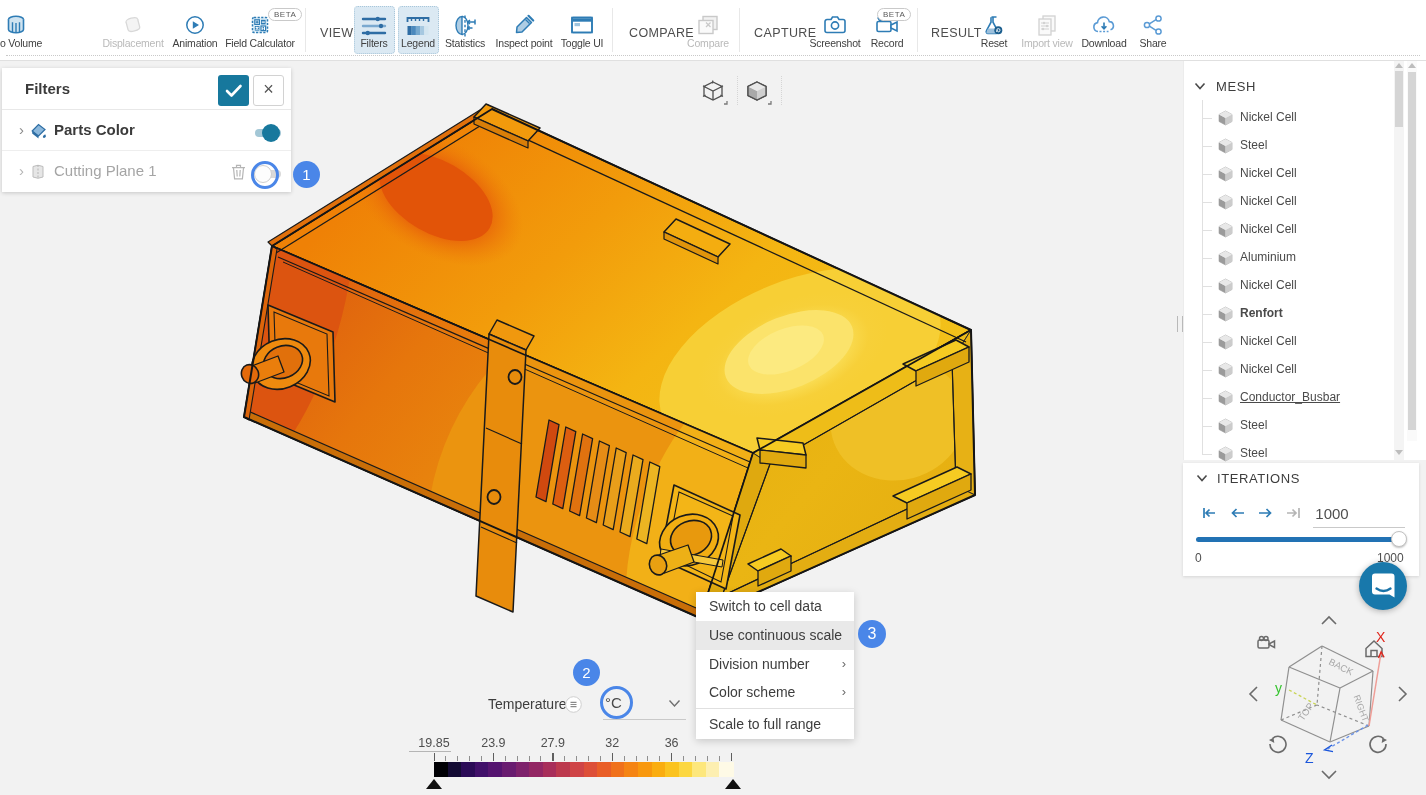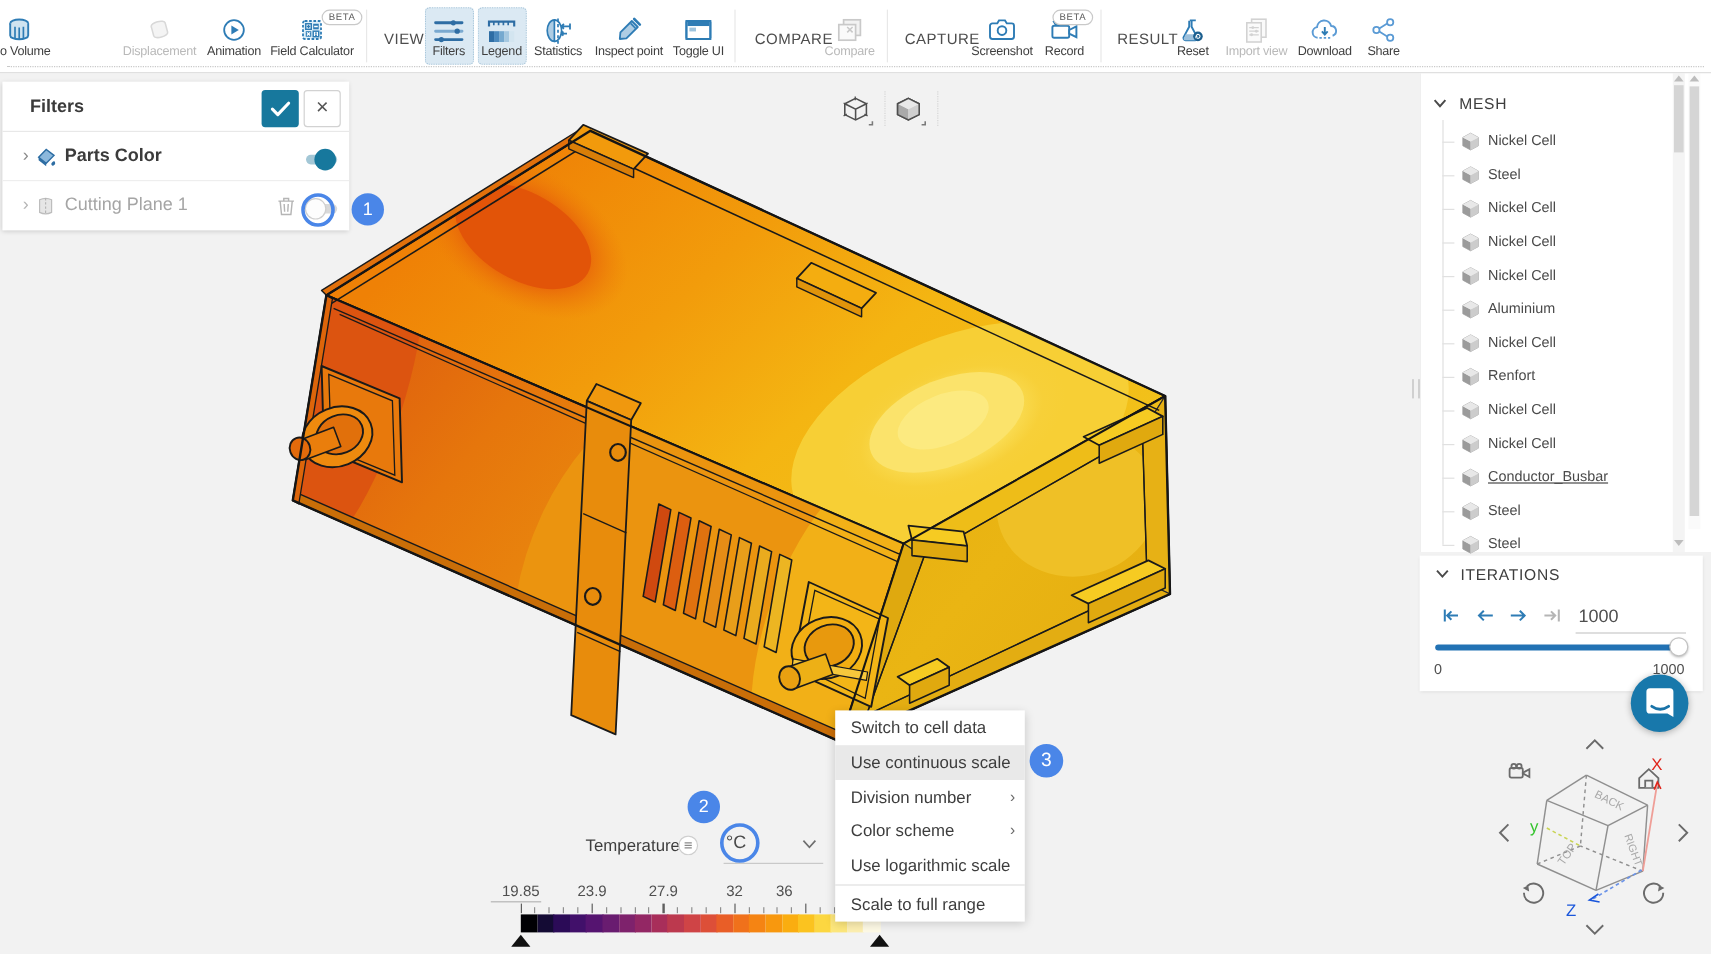--- a/index.html
+++ b/index.html
@@ -447,21 +447,21 @@
 <path d="M1 4.5 L7.5 1 L14 4.5 L7.5 8 Z" fill="#e8e8e8"></path>
 </svg>
 <div class="mrow" style="left:1240px;top:278px;">Nickel Cell</div>
 <div class="abs" style="left:1202px;top:314px;width:10px;height:1px;background:#e0e0e0;z-index:21;"></div>
 <svg class="abs" style="left:1218px;top:306px;z-index:22;" width="15" height="16" viewBox="0 0 15 16">
 <path d="M7.5 1 L14 4.5 L14 11.5 L7.5 15 L1 11.5 L1 4.5 Z" fill="#e3e3e3" stroke="#b5b5b5" stroke-width="0.8"></path>
 <path d="M1 4.5 L7.5 8 L7.5 15 L1 11.5 Z" fill="#9b9b9b"></path>
 <path d="M14 4.5 L7.5 8 L7.5 15 L14 11.5 Z" fill="#cccccc"></path>
 <path d="M1 4.5 L7.5 1 L14 4.5 L7.5 8 Z" fill="#e8e8e8"></path>
 </svg>
-<div class="mrow" style="left:1240px;top:306px;">Renfort</div>
+<div class="mrow" style="left:1240px;top:306px;font-weight:bold;">Renfort</div>
 <div class="abs" style="left:1202px;top:342px;width:10px;height:1px;background:#e0e0e0;z-index:21;"></div>
 <svg class="abs" style="left:1218px;top:334px;z-index:22;" width="15" height="16" viewBox="0 0 15 16">
 <path d="M7.5 1 L14 4.5 L14 11.5 L7.5 15 L1 11.5 L1 4.5 Z" fill="#e3e3e3" stroke="#b5b5b5" stroke-width="0.8"></path>
 <path d="M1 4.5 L7.5 8 L7.5 15 L1 11.5 Z" fill="#9b9b9b"></path>
 <path d="M14 4.5 L7.5 8 L7.5 15 L14 11.5 Z" fill="#cccccc"></path>
 <path d="M1 4.5 L7.5 1 L14 4.5 L7.5 8 Z" fill="#e8e8e8"></path>
 </svg>
 <div class="mrow" style="left:1240px;top:334px;">Nickel Cell</div>
 <div class="abs" style="left:1202px;top:370px;width:10px;height:1px;background:#e0e0e0;z-index:21;"></div>
 <svg class="abs" style="left:1218px;top:362px;z-index:22;" width="15" height="16" viewBox="0 0 15 16">
@@ -526,21 +526,20 @@
 <div class="abs" style="left:1196px;top:537px;width:207px;height:5px;border-radius:3px;background:#2272b4;z-index:21;"></div>
 <div class="abs" style="left:1391px;top:531px;width:16px;height:16px;border-radius:50%;background:#fff;border:1px solid #c2c2c2;box-shadow:0 1px 2px rgba(0,0,0,0.25);z-index:22;"></div>
 <div class="abs" style="left:1195px;top:551px;font-size:12px;color:#4f4f4f;z-index:21;">0</div>
 <div class="abs" style="left:1377px;top:551px;font-size:12px;color:#4f4f4f;z-index:21;">1000</div>
 
 <div id="cmenu">
   <div class="mi">Switch to cell data</div>
   <div class="mi hl">Use continuous scale</div>
   <div class="mi">Division number<span class="sub">›</span></div>
   <div class="mi">Color scheme<span class="sub">›</span></div>
-  <div class="mi">Use logarithmic scale</div>
   <div class="sep"></div>
   <div class="mi">Scale to full range</div>
 </div>
 <div class="ann" style="left:858px;top:620px;width:28px;height:28px;font-size:16px;line-height:28px;">3</div>
 
 <div class="abs" style="left:488px;top:696px;font-size:14px;color:#3d3d3d;z-index:10;">Temperature</div>
 <svg class="abs" style="left:565px;top:696px;z-index:10;" width="17" height="17" viewBox="0 0 17 17">
 <circle cx="8.5" cy="8.5" r="7.8" fill="#fff" stroke="#cfcfcf" stroke-width="1"></circle>
 <path d="M5.5 6.4 h6 M5.5 8.5 h6 M5.5 10.6 h6" stroke="#8a8a8a" stroke-width="1.1"></path>
     </svg>
@@ -591,21 +590,21 @@
 <div class="abs" style="left:576.1px;top:756px;width:1px;height:5px;background:#8f8f8f;z-index:10;"></div>
 <div class="abs" style="left:587.9px;top:756px;width:1px;height:5px;background:#8f8f8f;z-index:10;"></div>
 <div class="abs" style="left:599.8px;top:756px;width:1px;height:5px;background:#8f8f8f;z-index:10;"></div>
 <div class="abs" style="left:611.7px;top:753px;width:1.4px;height:8px;background:#5f5f5f;z-index:10;"></div>
 <div class="abs" style="left:587.2px;top:736px;width:50px;text-align:center;font-size:12.5px;color:#4f4f4f;z-index:10;">32</div>
 <div class="abs" style="left:623.6px;top:756px;width:1px;height:5px;background:#8f8f8f;z-index:10;"></div>
 <div class="abs" style="left:635.5px;top:756px;width:1px;height:5px;background:#8f8f8f;z-index:10;"></div>
 <div class="abs" style="left:647.3px;top:756px;width:1px;height:5px;background:#8f8f8f;z-index:10;"></div>
 <div class="abs" style="left:659.2px;top:756px;width:1px;height:5px;background:#8f8f8f;z-index:10;"></div>
 <div class="abs" style="left:671.1px;top:753px;width:1.4px;height:8px;background:#5f5f5f;z-index:10;"></div>
-<div class="abs" style="left:646.6px;top:736px;width:50px;font-size:12.5px;color:#4f4f4f;z-index:10;">36</div>
+<div class="abs" style="left:646.6px;top:736px;width:50px;text-align:center;font-size:12.5px;color:#4f4f4f;z-index:10;">36</div>
 <div class="abs" style="left:683.0px;top:756px;width:1px;height:5px;background:#8f8f8f;z-index:10;"></div>
 <div class="abs" style="left:694.9px;top:756px;width:1px;height:5px;background:#8f8f8f;z-index:10;"></div>
 <div class="abs" style="left:706.7px;top:756px;width:1px;height:5px;background:#8f8f8f;z-index:10;"></div>
 <div class="abs" style="left:718.6px;top:756px;width:1px;height:5px;background:#8f8f8f;z-index:10;"></div>
 <div class="abs" style="left:730.5px;top:753px;width:1.4px;height:8px;background:#5f5f5f;z-index:10;"></div>
 <div class="abs" style="left:409px;top:751px;width:42px;height:1px;background:#b5b5b5;z-index:10;"></div>
 <div class="abs" style="left:426px;top:779px;width:0;height:0;border-left:8px solid transparent;border-right:8px solid transparent;border-bottom:10px solid #111;z-index:10;"></div>
 <div class="abs" style="left:725px;top:779px;width:0;height:0;border-left:8px solid transparent;border-right:8px solid transparent;border-bottom:10px solid #111;z-index:10;"></div>
 
 <svg id="navcube" class="abs" style="left:1230px;top:600px;z-index:15;" width="196" height="195" viewBox="0 0 196 195">

